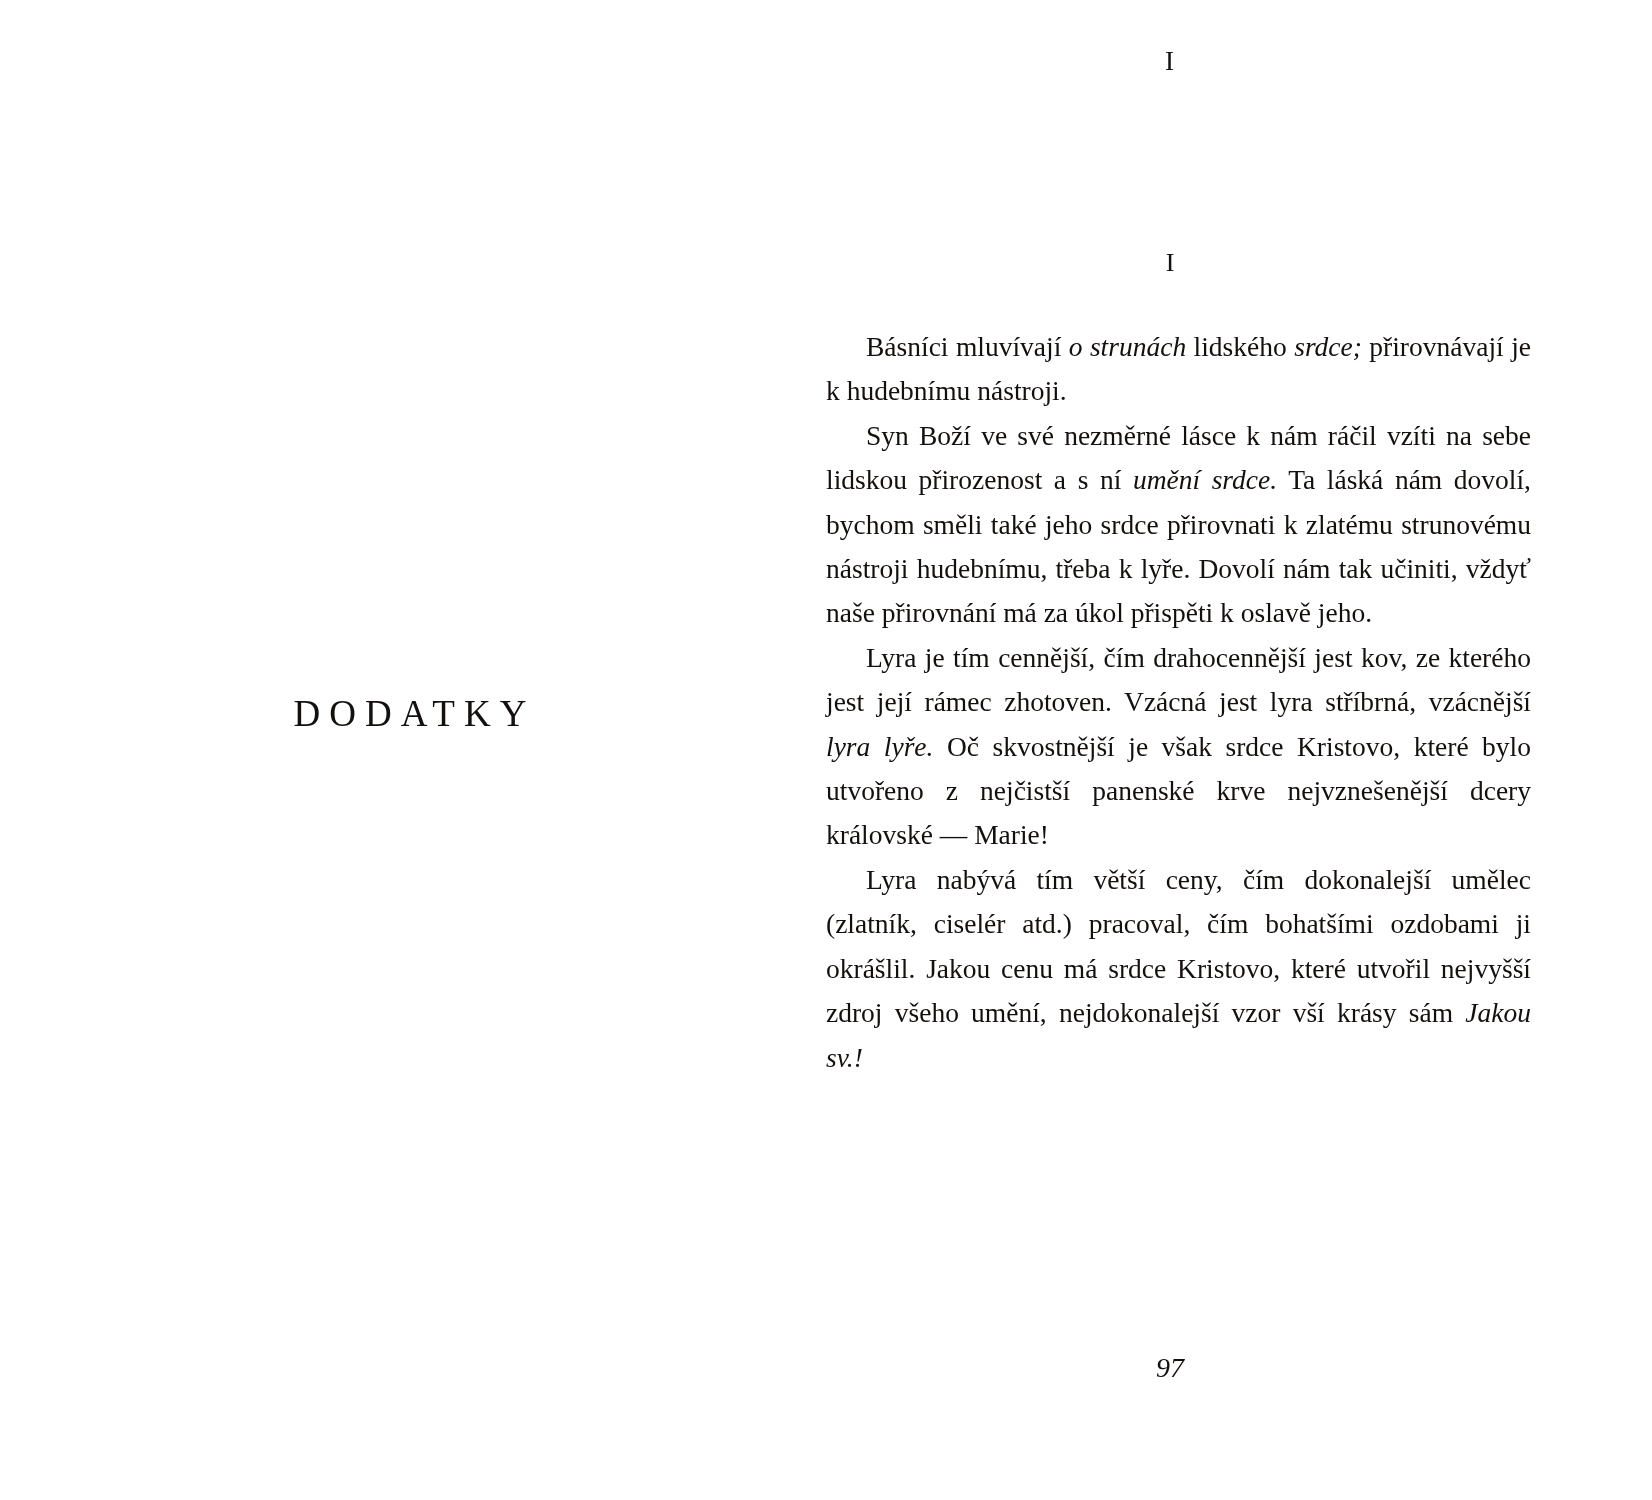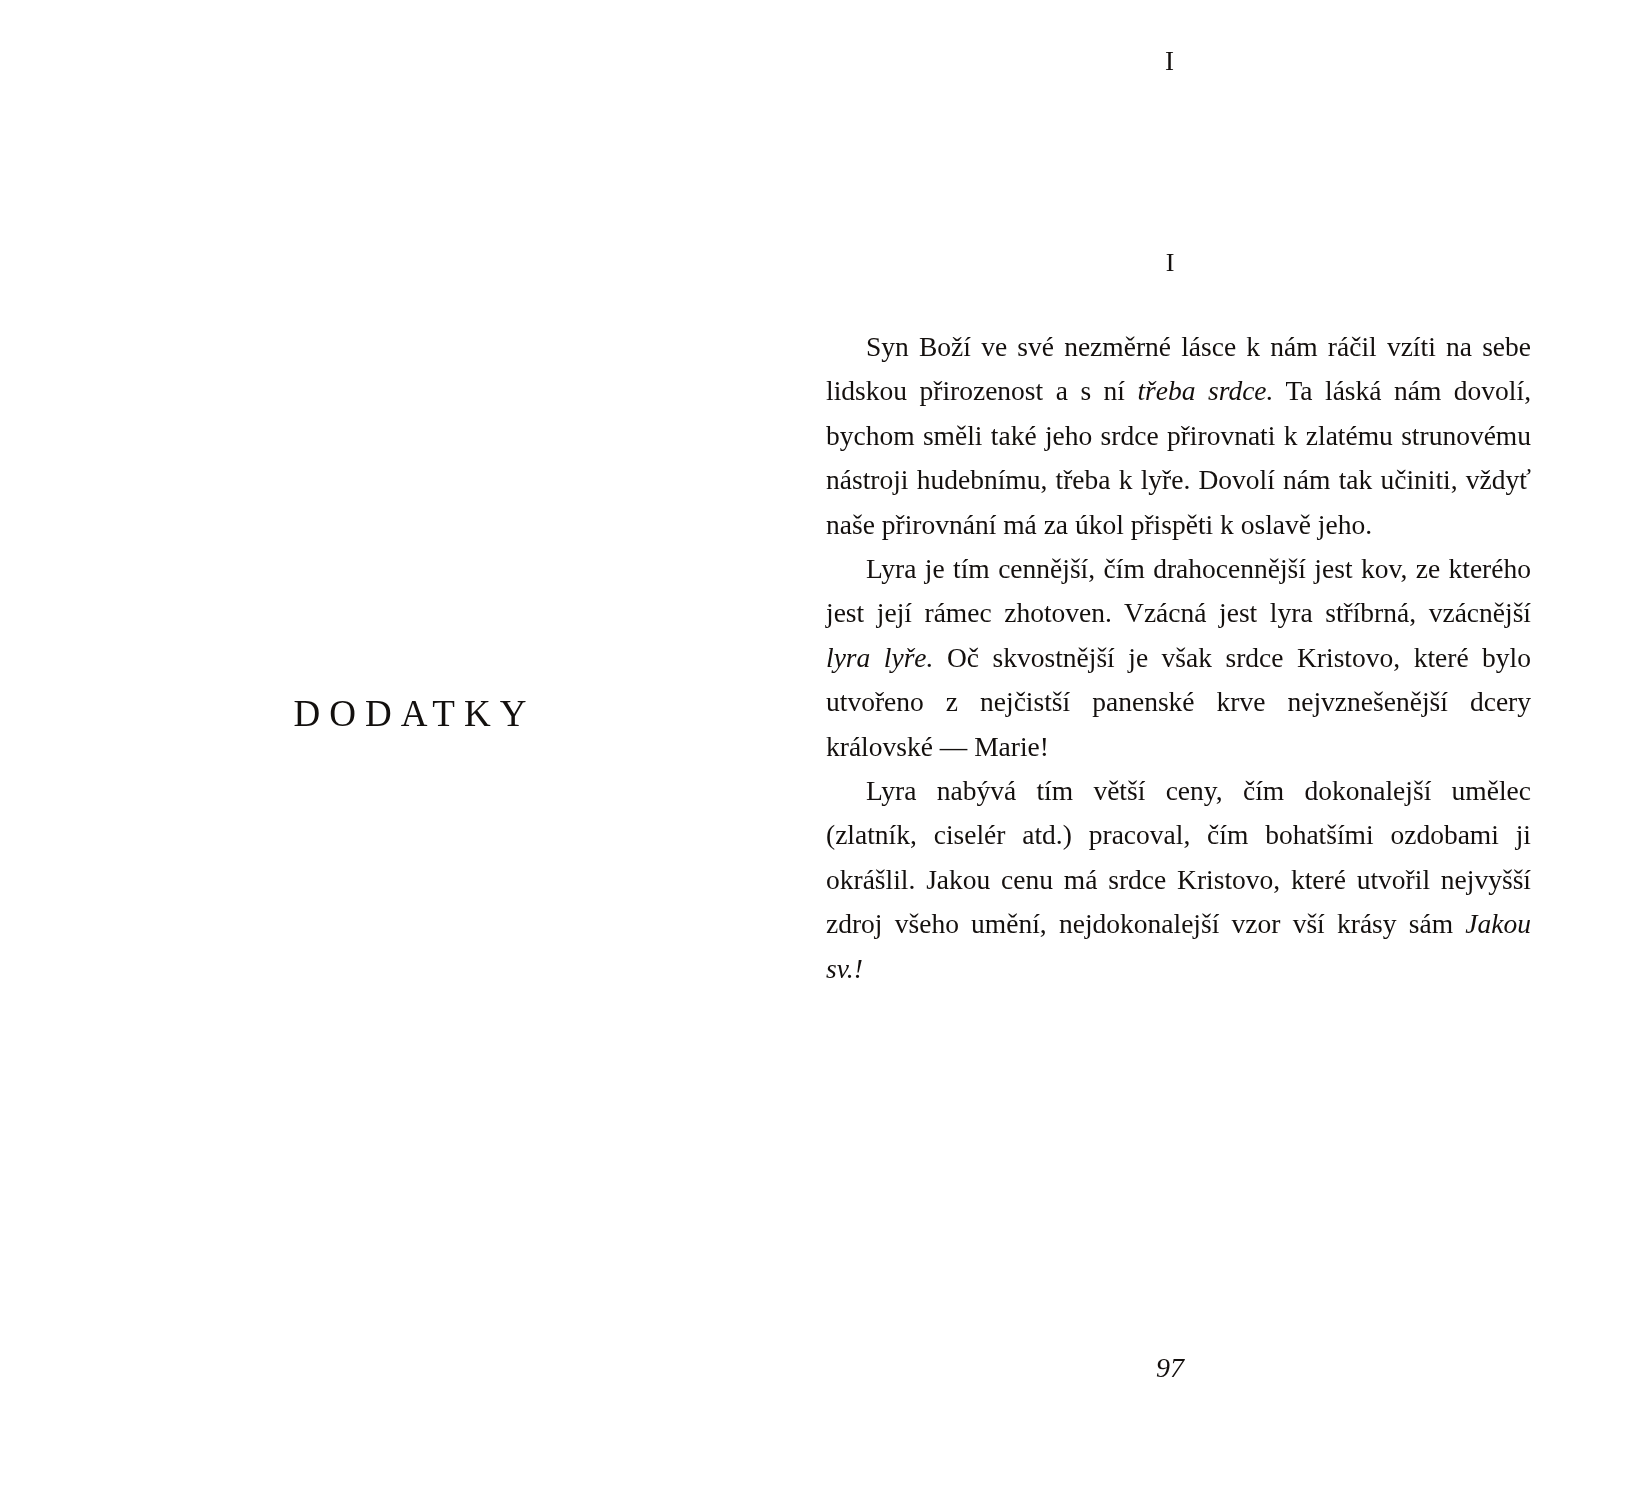--- a/index.html
+++ b/index.html
@@ -112,21 +112,22 @@
   </div>
 
   <div class="right-page">
 
     <div class="chapter-number">I</div>
 
 
     <div class="part-number">I</div>
 
     <div class="body-text">
-        <p><span>Syn Boží ve své nezměrné lásce k nám ráčil vzíti na sebe lidskou přirozenost a s ní </span><i>třeba srdce.</i><span> Ta láská nám dovolí, bychom směli také jeho srdce přirovnati k zlatému strunovému nástroji hudebnímu, třeba k lyře. Dovolí nám tak učiniti, vždyť naše přirovnání má za úkol přispěti k oslavě jeho.</span></p>
+        <p><span>Básníci mluvívají </span><i>o strunách</i><span> lidského </span><i>srdce;</i><span> přirovnávají je k hudebnímu nástroji.</span></p>
+        <p><span>Syn Boží ve své nezměrné lásce k nám ráčil vzíti na sebe lidskou přirozenost a s ní </span><i>umění srdce.</i><span> Ta láská nám dovolí, bychom směli také jeho srdce přirovnati k zlatému strunovému nástroji hudebnímu, třeba k lyře. Dovolí nám tak učiniti, vždyť naše přirovnání má za úkol přispěti k oslavě jeho.</span></p>
         <p><span>Lyra je tím cennější, čím drahocennější jest kov, ze kterého jest její rámec zhotoven. Vzácná jest lyra stříbrná, vzácnější </span><i>lyra lyře.</i><span> Oč skvostnější je však srdce Kristovo, které bylo utvořeno z nejčistší panenské krve nejvznešenější dcery královské — Marie!</span></p>
         <p><span>Lyra nabývá tím větší ceny, čím dokonalejší umělec (zlatník, ciselér atd.) pracoval, čím bohatšími ozdobami ji okrášlil. Jakou cenu má srdce Kristovo, které utvořil nejvyšší zdroj všeho umění, nejdokonalejší vzor vší krásy sám </span><i>Jakou sv.!</i></p>
       </div>
 
     <div class="folio">97</div>
 
   </div>
 </div>
 
 </body></html>

